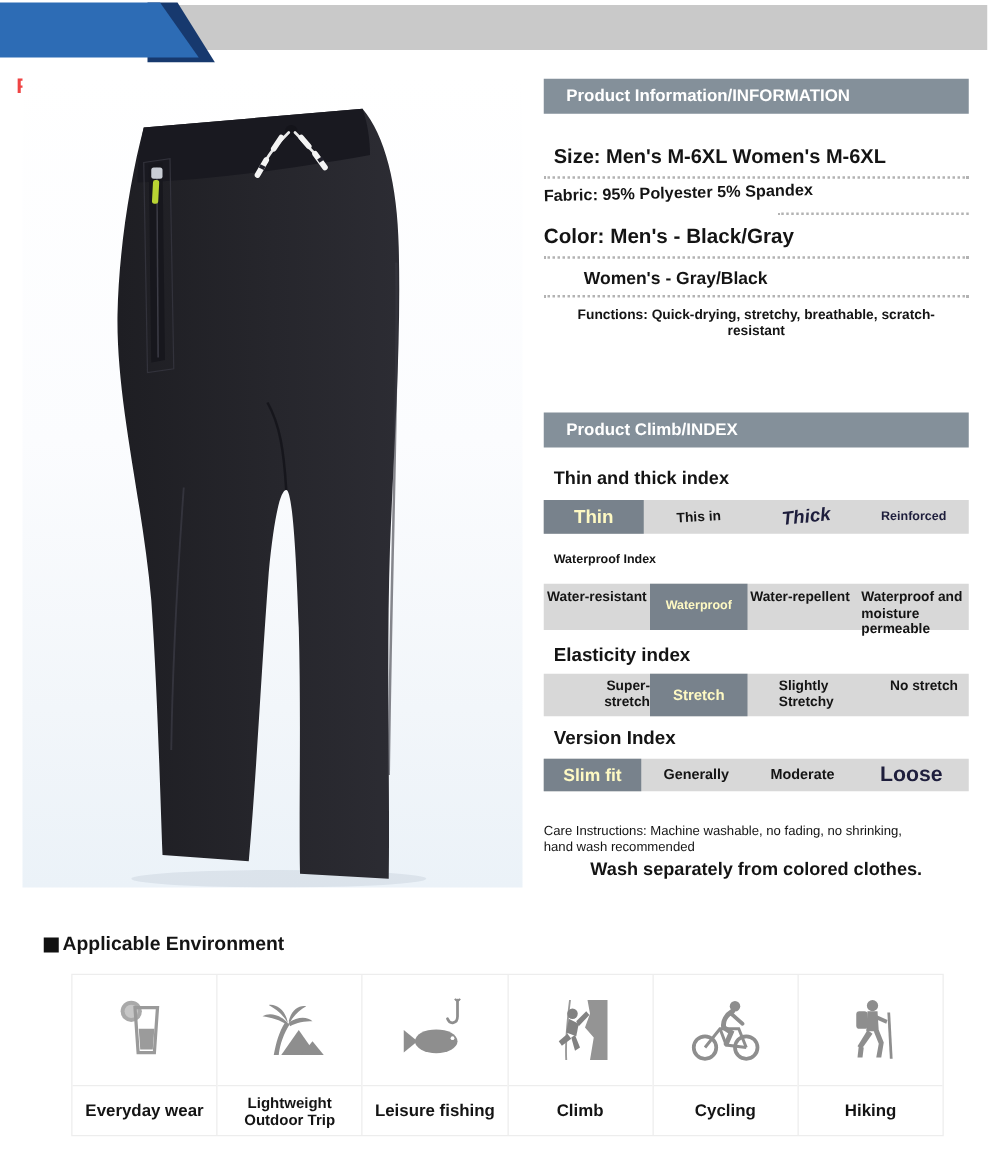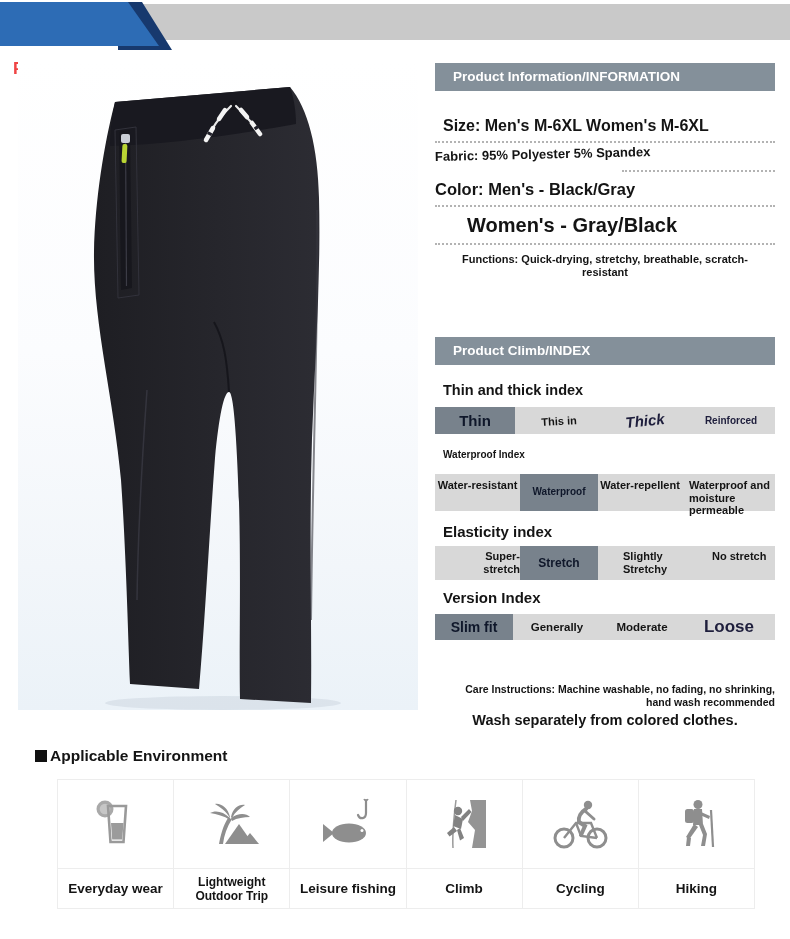--- a/index.html
+++ b/index.html
@@ -24,38 +24,38 @@
   .panel{position:absolute;left:435px;top:63px;width:340px;}
   .gray-header{
     height:28px;background:#84909a;color:#fff;font-size:13.5px;font-weight:bold;
     line-height:28px;padding-left:18px;box-sizing:border-box;
   }
   .size-line{margin-top:26px;font-size:16px;font-weight:bold;padding-left:8px;white-space:nowrap;}
   .dotted{border-top:2px dotted #b3b3b3;margin-top:6px;height:0;}
   .dotted.half{margin-left:55%;}
   .fabric-line{margin-top:6px;font-size:13px;font-weight:bold;transform:rotate(-1.3deg);transform-origin:left center;}
   .colorm-line{margin-top:8px;font-size:16.5px;font-weight:bold;}
-  .colorw-line{margin-top:7px;font-size:20px;font-weight:bold;padding-left:32px;}
+  .colorw-line{margin-top:7px;font-size:14px;font-weight:bold;padding-left:32px;}
   .functions-line{
     margin:8px auto 0 auto;width:300px;font-size:11px;font-weight:bold;
     text-align:center;line-height:13px;
   }
   .header2{margin-top:58px;}
   .idx-heading{margin-top:17px;font-size:14.5px;font-weight:bold;padding-left:8px;height:18px;}
   .idx-heading.w{margin-top:15px;font-size:10px;height:20px;}
   .idx-heading.e{margin-top:3px;font-size:15px;height:20px;}
   .idx-heading.v{margin-top:9px;font-size:15px;height:20px;}
   .idx-row{position:relative;display:flex;}
   .row-thick{margin-top:7px;height:27px;background:#d8d8d8;}
   .row-water{margin-top:5px;height:46px;}
   .row-water::before{content:"";position:absolute;left:0;top:0;width:100%;height:37px;background:#d8d8d8;}
   .row-elastic{margin-top:3px;height:34px;background:#d8d8d8;}
   .row-version{margin-top:5px;height:26px;background:#d8d8d8;}
   .cell{position:relative;box-sizing:border-box;}
-  .hl{background:#78828c;color:#0f172a;display:flex;align-items:center;justify-content:center;}
+  .hl{background:#78828c;color:#fef9c3;display:flex;align-items:center;justify-content:center;}
   .c-center{display:flex;align-items:center;justify-content:center;text-align:center;}
   .navy{color:#1e1e3c;}
   
   .rt1{width:80px;font-size:15px;font-weight:bold;}
   .rt2{width:88px;font-size:11px;font-weight:bold;transform:rotate(-3deg);}
   .rt3{width:84px;font-size:15px;font-weight:bold;font-style:italic;transform:rotate(-6deg);}
   .rt4{width:88px;font-size:10px;font-weight:bold;}
   
   .rw{font-size:11px;font-weight:bold;line-height:12.5px;padding-top:5px;}
   .rw1{width:85px;text-align:center;}
@@ -66,21 +66,21 @@
   .re{font-size:11px;font-weight:bold;line-height:13px;padding-top:4px;}
   .re1{width:85px;text-align:right;padding-left:28px;}
   .re2{width:78px;height:34px;font-size:12px;padding-top:0;}
   .re3{width:84px;text-align:left;padding-left:25px;}
   .re4{width:93px;text-align:left;padding-left:30px;}
   
   .rv1{width:78px;font-size:14px;font-weight:bold;}
   .rv2{width:88px;font-size:11.5px;font-weight:bold;}
   .rv3{width:82px;font-size:11.5px;font-weight:bold;}
   .rv4{width:92px;font-size:17px;font-weight:bold;}
-  .care-block{margin-top:43px;text-align:right;font-size:10.5px;font-weight:bold;line-height:13px;}
+  .care-block{margin-top:26px;text-align:left;font-size:10.5px;font-weight:normal;line-height:13px;}
   .wash-line{margin-top:3px;text-align:center;font-size:14.5px;font-weight:bold;}
   
   .env-title{position:absolute;left:35px;top:747px;display:flex;align-items:center;font-size:15.5px;font-weight:bold;}
   .bullet-square{width:12px;height:12px;background:#111;display:inline-block;margin-right:3px;}
   .env-grid{
     position:absolute;left:57px;top:779px;width:698px;display:flex;
     border:1px solid #ededed;background:#fff;box-sizing:border-box;
   }
   .env-col{flex:1 1 0;border-right:1px solid #ededed;}
   .env-col:last-child{border-right:none;}

